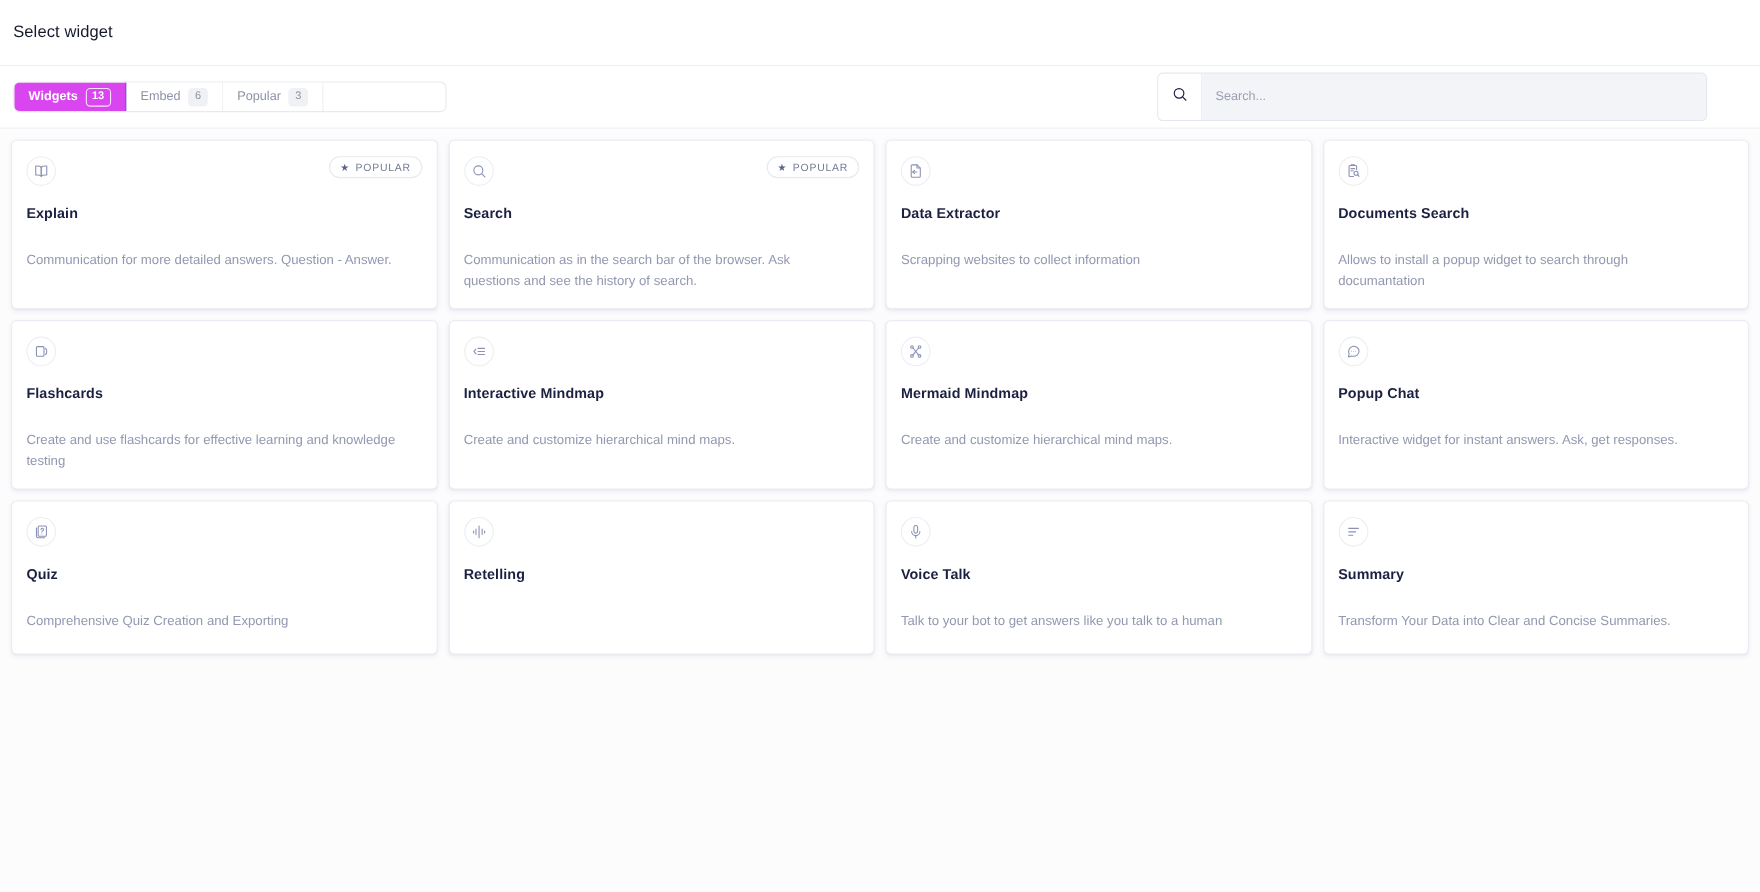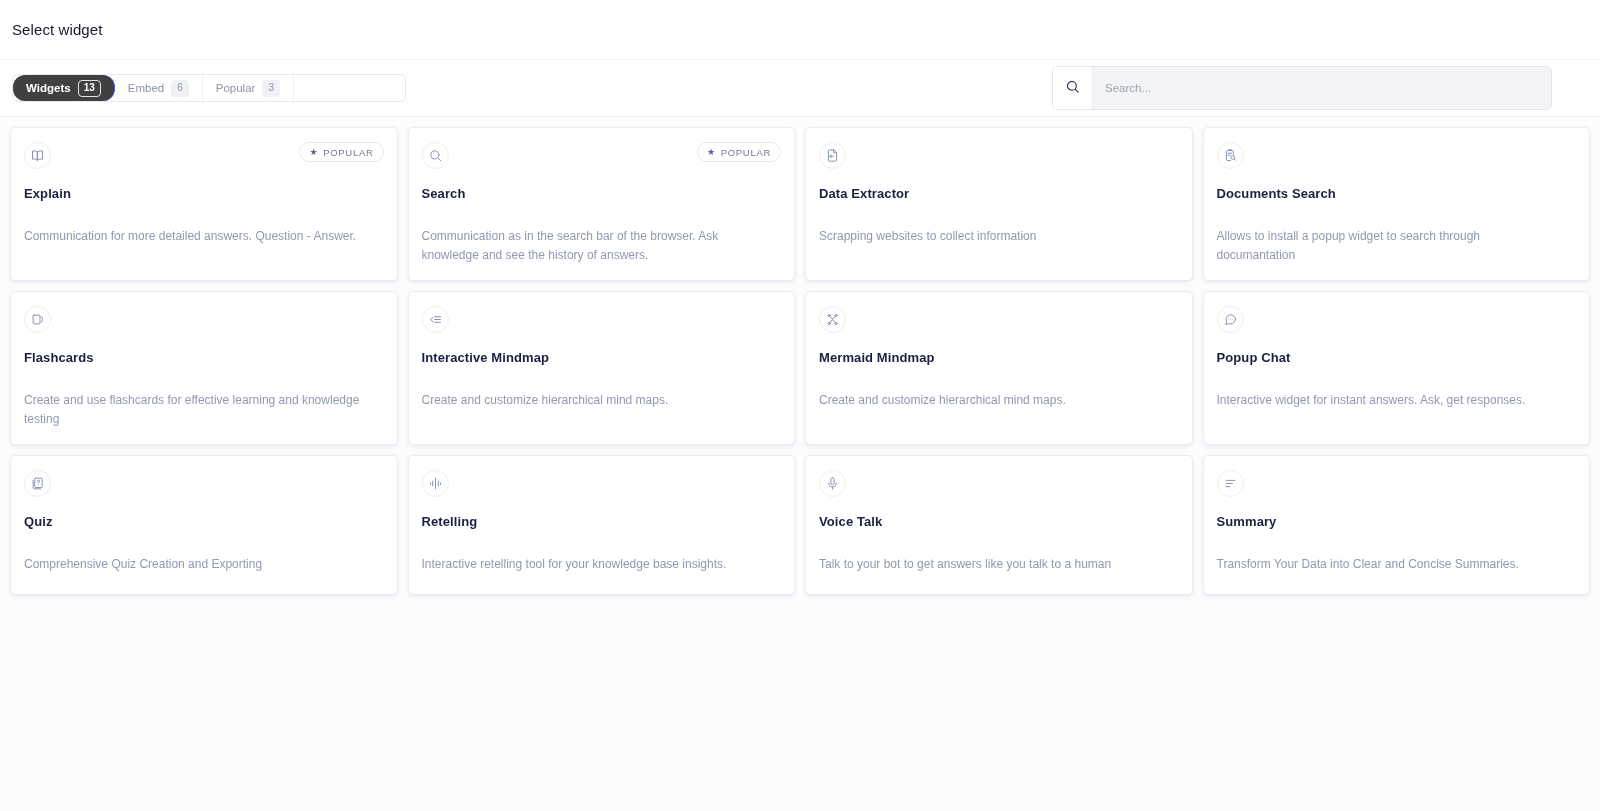--- a/index.html
+++ b/index.html
@@ -61,25 +61,24 @@
     padding: 0 13px;
     font-size: 11.5px;
     color: #8d93a8;
     background: #ffffff;
     border-right: 1px solid #edeff4;
     cursor: pointer;
     white-space: nowrap;
   }
   .tab:last-child { border-right: none; margin-top: 37px; }
   .tab.active {
-    background: #404040;
+    background: #d946ef;
     color: #ffffff;
     font-weight: 600;
     border-right-color: #3f5cf5;
-    border-radius: 12px;
   }
   .tab-count {
     font-size: 10px;
     line-height: 1;
     padding: 2.5px 5px;
     border-radius: 4px;
     background: #f0f1f5;
     color: #8d93a8;
     border: 1px solid transparent;
   }
@@ -255,21 +254,21 @@
             <circle cx="11" cy="11" r="6.5"></circle>
             <line x1="16" y1="16" x2="20.5" y2="20.5"></line>
           </svg>
         </span>
         <span class="badge">
           <span class="star">★</span>
           <span>POPULAR</span>
         </span>
       </div>
       <div class="card-title">Search</div>
-      <div class="card-desc">Communication as in the search bar of the browser. Ask knowledge and see the history of answers.</div>
+      <div class="card-desc">Communication as in the search bar of the browser. Ask questions and see the history of search.</div>
     </div>
     <div class="card">
       <div class="card-top">
         <span class="card-icon">
           <svg width="15" height="15" viewBox="0 0 24 24" fill="none" stroke="currentColor" stroke-width="1.6" stroke-linecap="round" stroke-linejoin="round">
             <path d="M14 3H7a1.6 1.6 0 0 0-1.6 1.6v14.8A1.6 1.6 0 0 0 7 21h10a1.6 1.6 0 0 0 1.6-1.6V7.6z"></path>
             <polyline points="13.8,3 13.8,7.6 18.6,7.6"></polyline>
             <line x1="7.6" y1="13.3" x2="13.6" y2="13.3"></line>
             <polyline points="10.3,10.9 7.6,13.3 10.3,15.7"></polyline>
           </svg>
@@ -370,21 +369,20 @@
           <svg width="15" height="15" viewBox="0 0 24 24" fill="none" stroke="currentColor" stroke-width="1.6" stroke-linecap="round" stroke-linejoin="round">
             <line x1="12" y1="3.5" x2="12" y2="20.5"></line>
             <line x1="7.5" y1="8" x2="7.5" y2="16"></line>
             <line x1="16.5" y1="8" x2="16.5" y2="16"></line>
             <line x1="4" y1="11" x2="4" y2="13.5"></line>
             <line x1="20" y1="11" x2="20" y2="13.5"></line>
           </svg>
         </span>
       </div>
       <div class="card-title">Retelling</div>
-      <div class="card-desc">Interactive retelling tool for your knowledge base insights.</div>
     </div>
     <div class="card">
       <div class="card-top">
         <span class="card-icon">
           <svg width="15" height="15" viewBox="0 0 24 24" fill="none" stroke="currentColor" stroke-width="1.6" stroke-linecap="round" stroke-linejoin="round">
             <rect x="9.3" y="2.8" width="5.4" height="11" rx="2.7"></rect>
             <path d="M6 11.5a6 6 0 0 0 12 0"></path>
             <line x1="12" y1="17.5" x2="12" y2="21"></line>
           </svg>
         </span>

